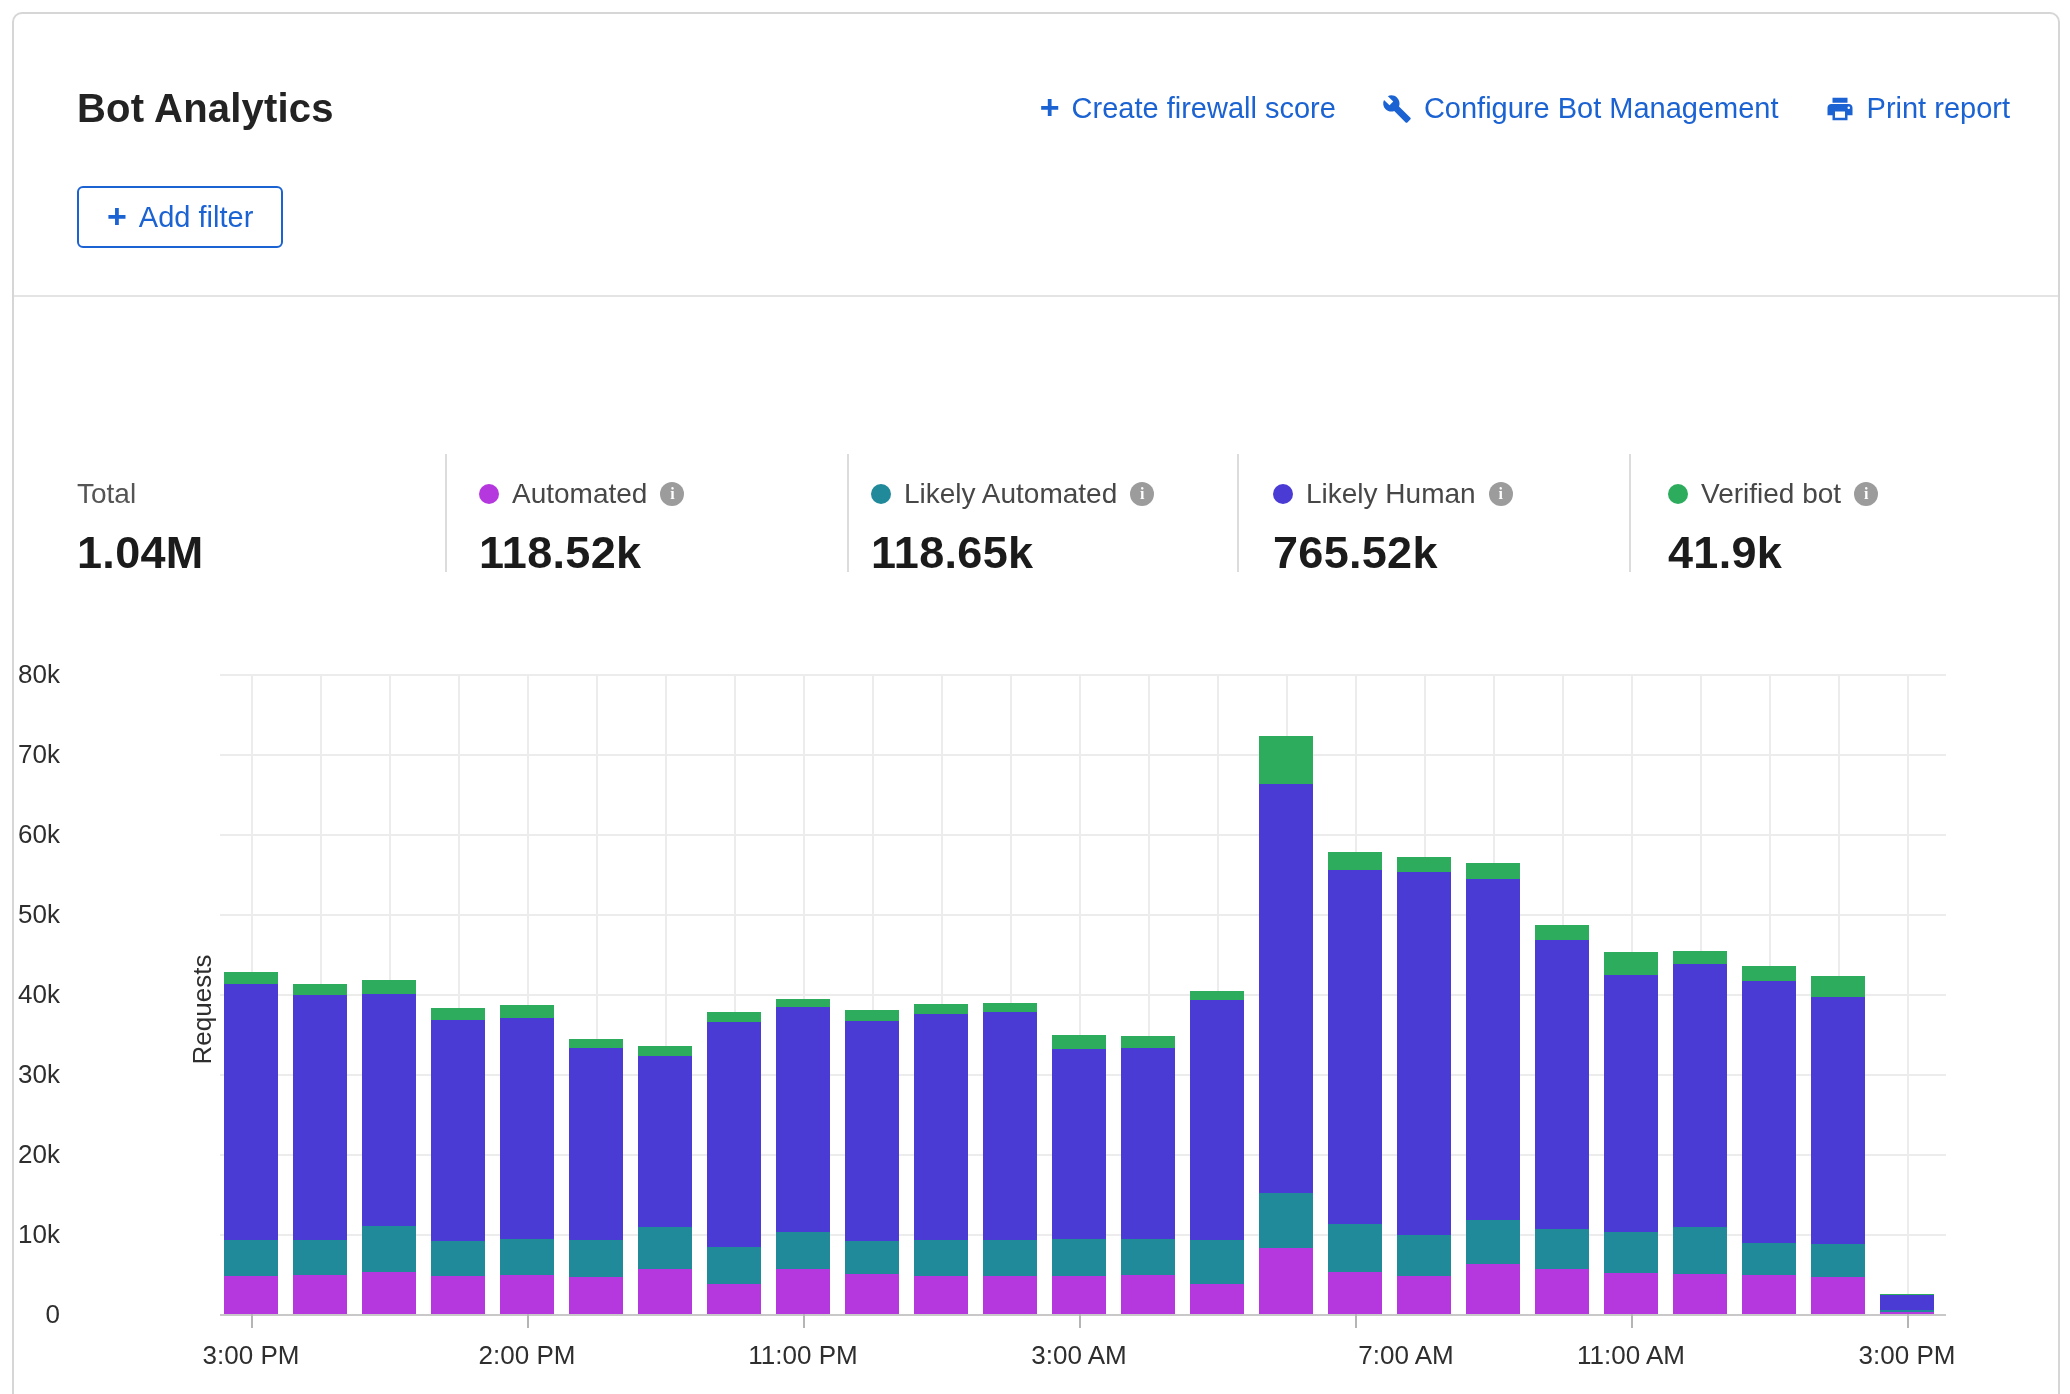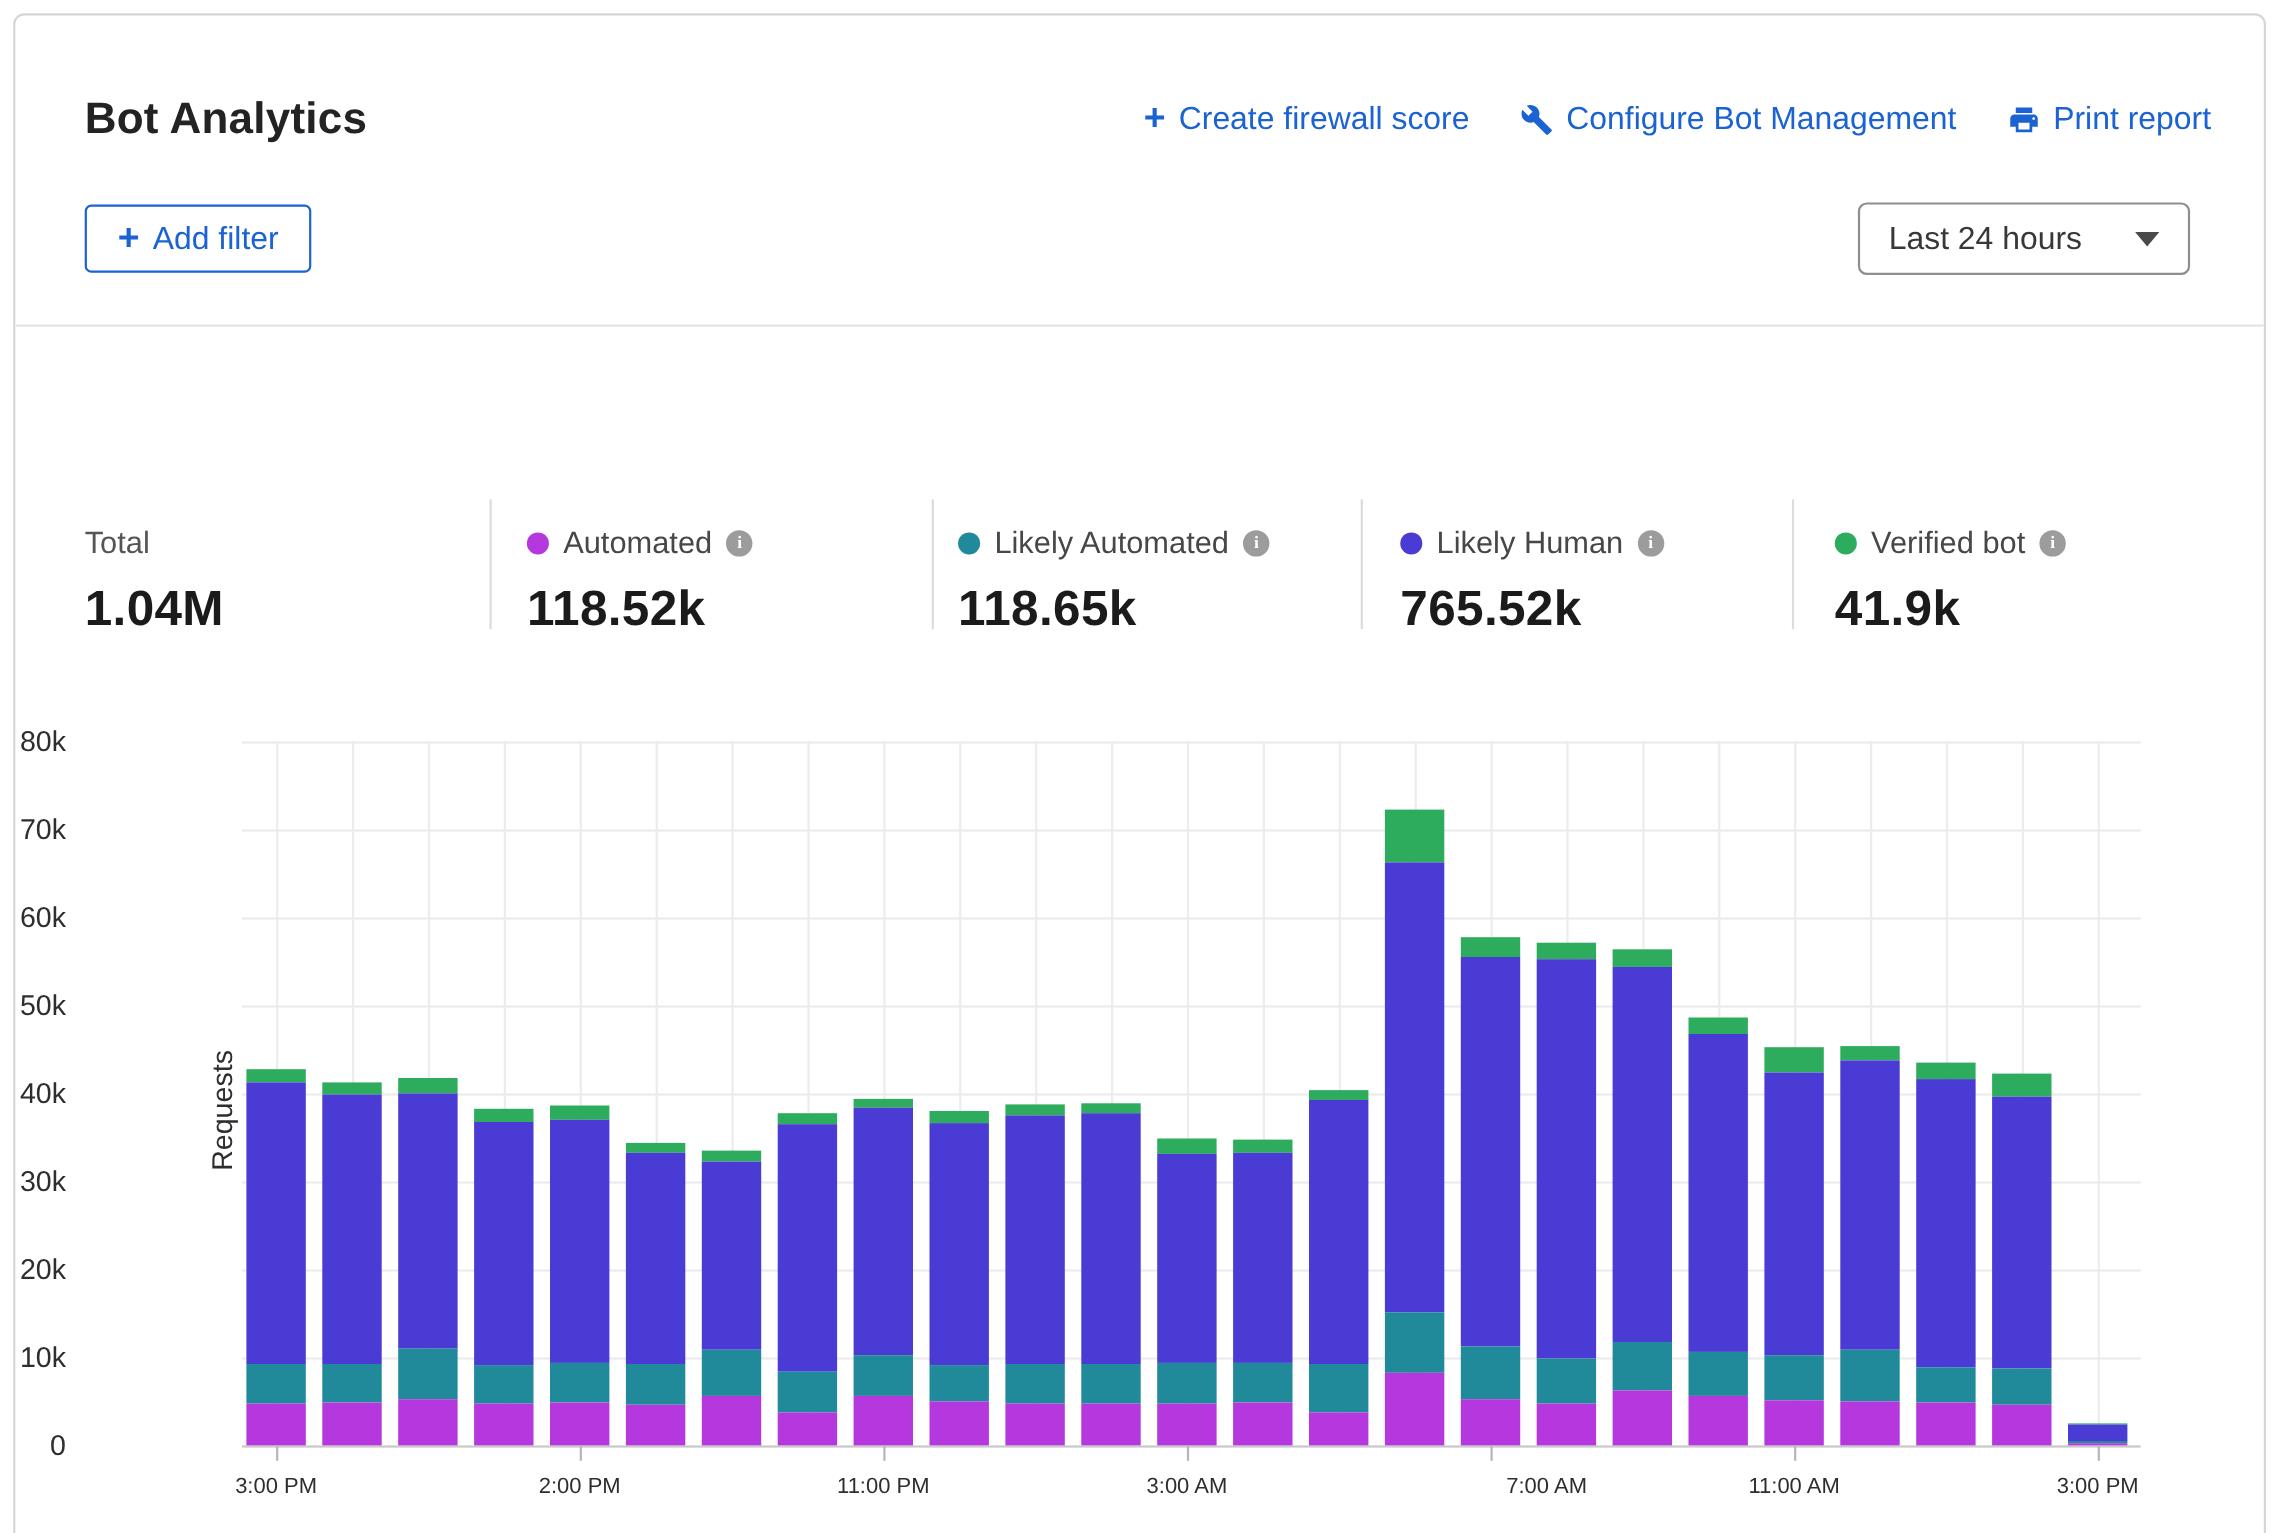--- a/index.html
+++ b/index.html
@@ -70,21 +70,21 @@
   .hgrid{position:absolute;left:0;width:100%;height:0;border-top:2px solid #ececec;}
   .vgrid{position:absolute;top:0;height:100%;width:0;border-left:2px solid #ececec;}
   .ylab{
     position:absolute;right:1886px;width:120px;text-align:right;font-size:26px;color:#2e2e2e;
     transform:translateY(-50%);
   }
   .bar{position:absolute;bottom:0;display:flex;flex-direction:column-reverse;}
   .seg{width:100%;}
   .xtick{position:absolute;width:0;height:14px;border-left:2px solid #b5b5b5;top:640px;}
   .xlab{
-    position:absolute;top:666px;font-size:20px;color:#2e2e2e;transform:translateX(-50%);
+    position:absolute;top:666px;font-size:26px;color:#2e2e2e;transform:translateX(-50%);
     white-space:nowrap;
   }
   .axis-title-y{
     position:absolute;left:-118px;top:320px;transform:rotate(-90deg);transform-origin:center;
     font-size:26px;color:#2e2e2e;width:200px;text-align:center;
   }
   .axis-title-x{
     position:absolute;left:50%;transform:translateX(-50%);top:716px;
     font-size:26px;color:#2e2e2e;white-space:nowrap;
   }
@@ -117,24 +117,20 @@
       </span>
       <span>Print report</span>
     </div>
   </div>
 
   <button class="add-filter">
     <span class="plus">+</span>
     <span>Add filter</span>
   </button>
 
-  <div class="time-select">
-    <span>Last 24 hours</span>
-    <span class="caret"></span>
-  </div>
 
   <div class="header-divider"></div>
 
 
   <div class="stat" style="left:63px">
     <div class="row">
       <span class="lbl" style="color:#555">Total</span>
     </div>
     <div class="val">1.04M</div>
   </div>

